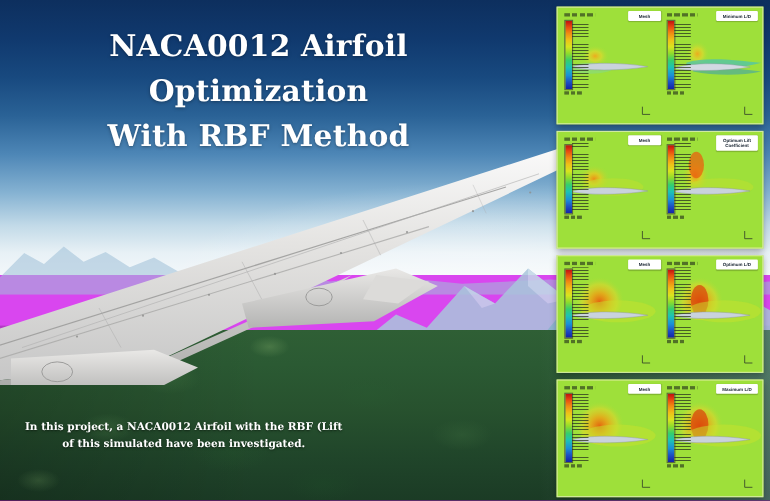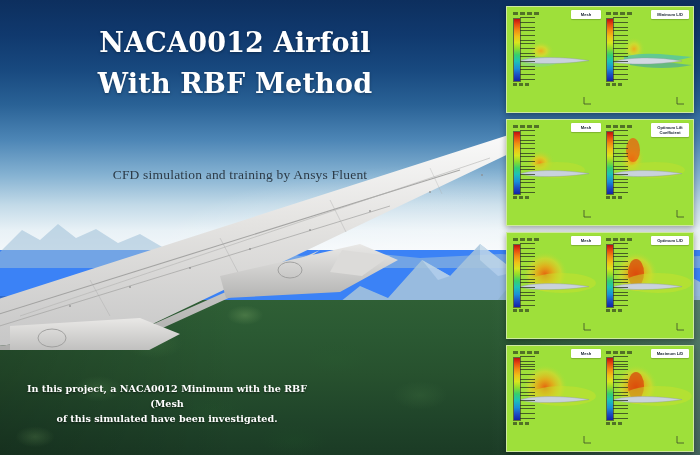--- a/index.html
+++ b/index.html
@@ -1,20 +1,20 @@
 <!DOCTYPE html>
 <html><head>
 <meta charset="utf-8">
 <style>
   html,body{margin:0;padding:0;background:#000;}
   body{font-family:"Liberation Serif",serif;}
 
   #poster{
     position:relative;width:700px;height:455px;overflow:hidden;
-    background:#3b82f6;
+    background:#d946ef;
   }
 
   
   .sky{
     position:absolute;left:0;top:0;width:700px;height:250px;
     background:linear-gradient(to bottom,
       #0d2f5e 0%, #10396e 14%, #18497f 28%, #2a6296 42%,
       #4d86b6 56%, #85b2d2 70%, #c2dae8 82%, #e8f1f6 92%, #f2f7fa 100%);
   }
   .sky-glow{
@@ -231,27 +231,27 @@
 
     <path d="M230,156 L370,124 L408,140 L350,172 L236,178 Z" fill="url(#fairing)"></path>
     <ellipse cx="300" cy="150" rx="12" ry="8" fill="none" stroke="#9b9b9a" stroke-width="0.9"></ellipse>
     <path d="M352,130 L400,136 L372,156 L340,152 Z" fill="#dcdbd9"></path>
 
     <path d="M520,16 L556,0 L552,22 L524,30 Z" fill="#20416b"></path>
   </svg>
 
   <div class="title">
     <span class="line">NACA0012 Airfoil</span>
+    <span class="line">Optimization</span>
     <span class="line">With RBF Method</span>
   </div>
 
-  <div class="subtitle">CFD simulation and training by Ansys Fluent</div>
 
   <div class="caption">
-    <span class="cl">In this project, a NACA0012 Minimum with the RBF (Mesh</span>
+    <span class="cl">In this project, a NACA0012 Airfoil with the RBF (Lift</span>
     <span class="cl">of this simulated have been investigated.</span>
   </div>
 
   <div class="panel p1">
     <div class="half left">
       <div class="field"></div>
       <svg class="plume" viewBox="0 0 93 105" preserveAspectRatio="none">
         <defs>
           <radialGradient id="pl1a" cx="50%" cy="50%" r="50%">
             <stop offset="0%" stop-color="#f0a81c" stop-opacity=".95"></stop>

